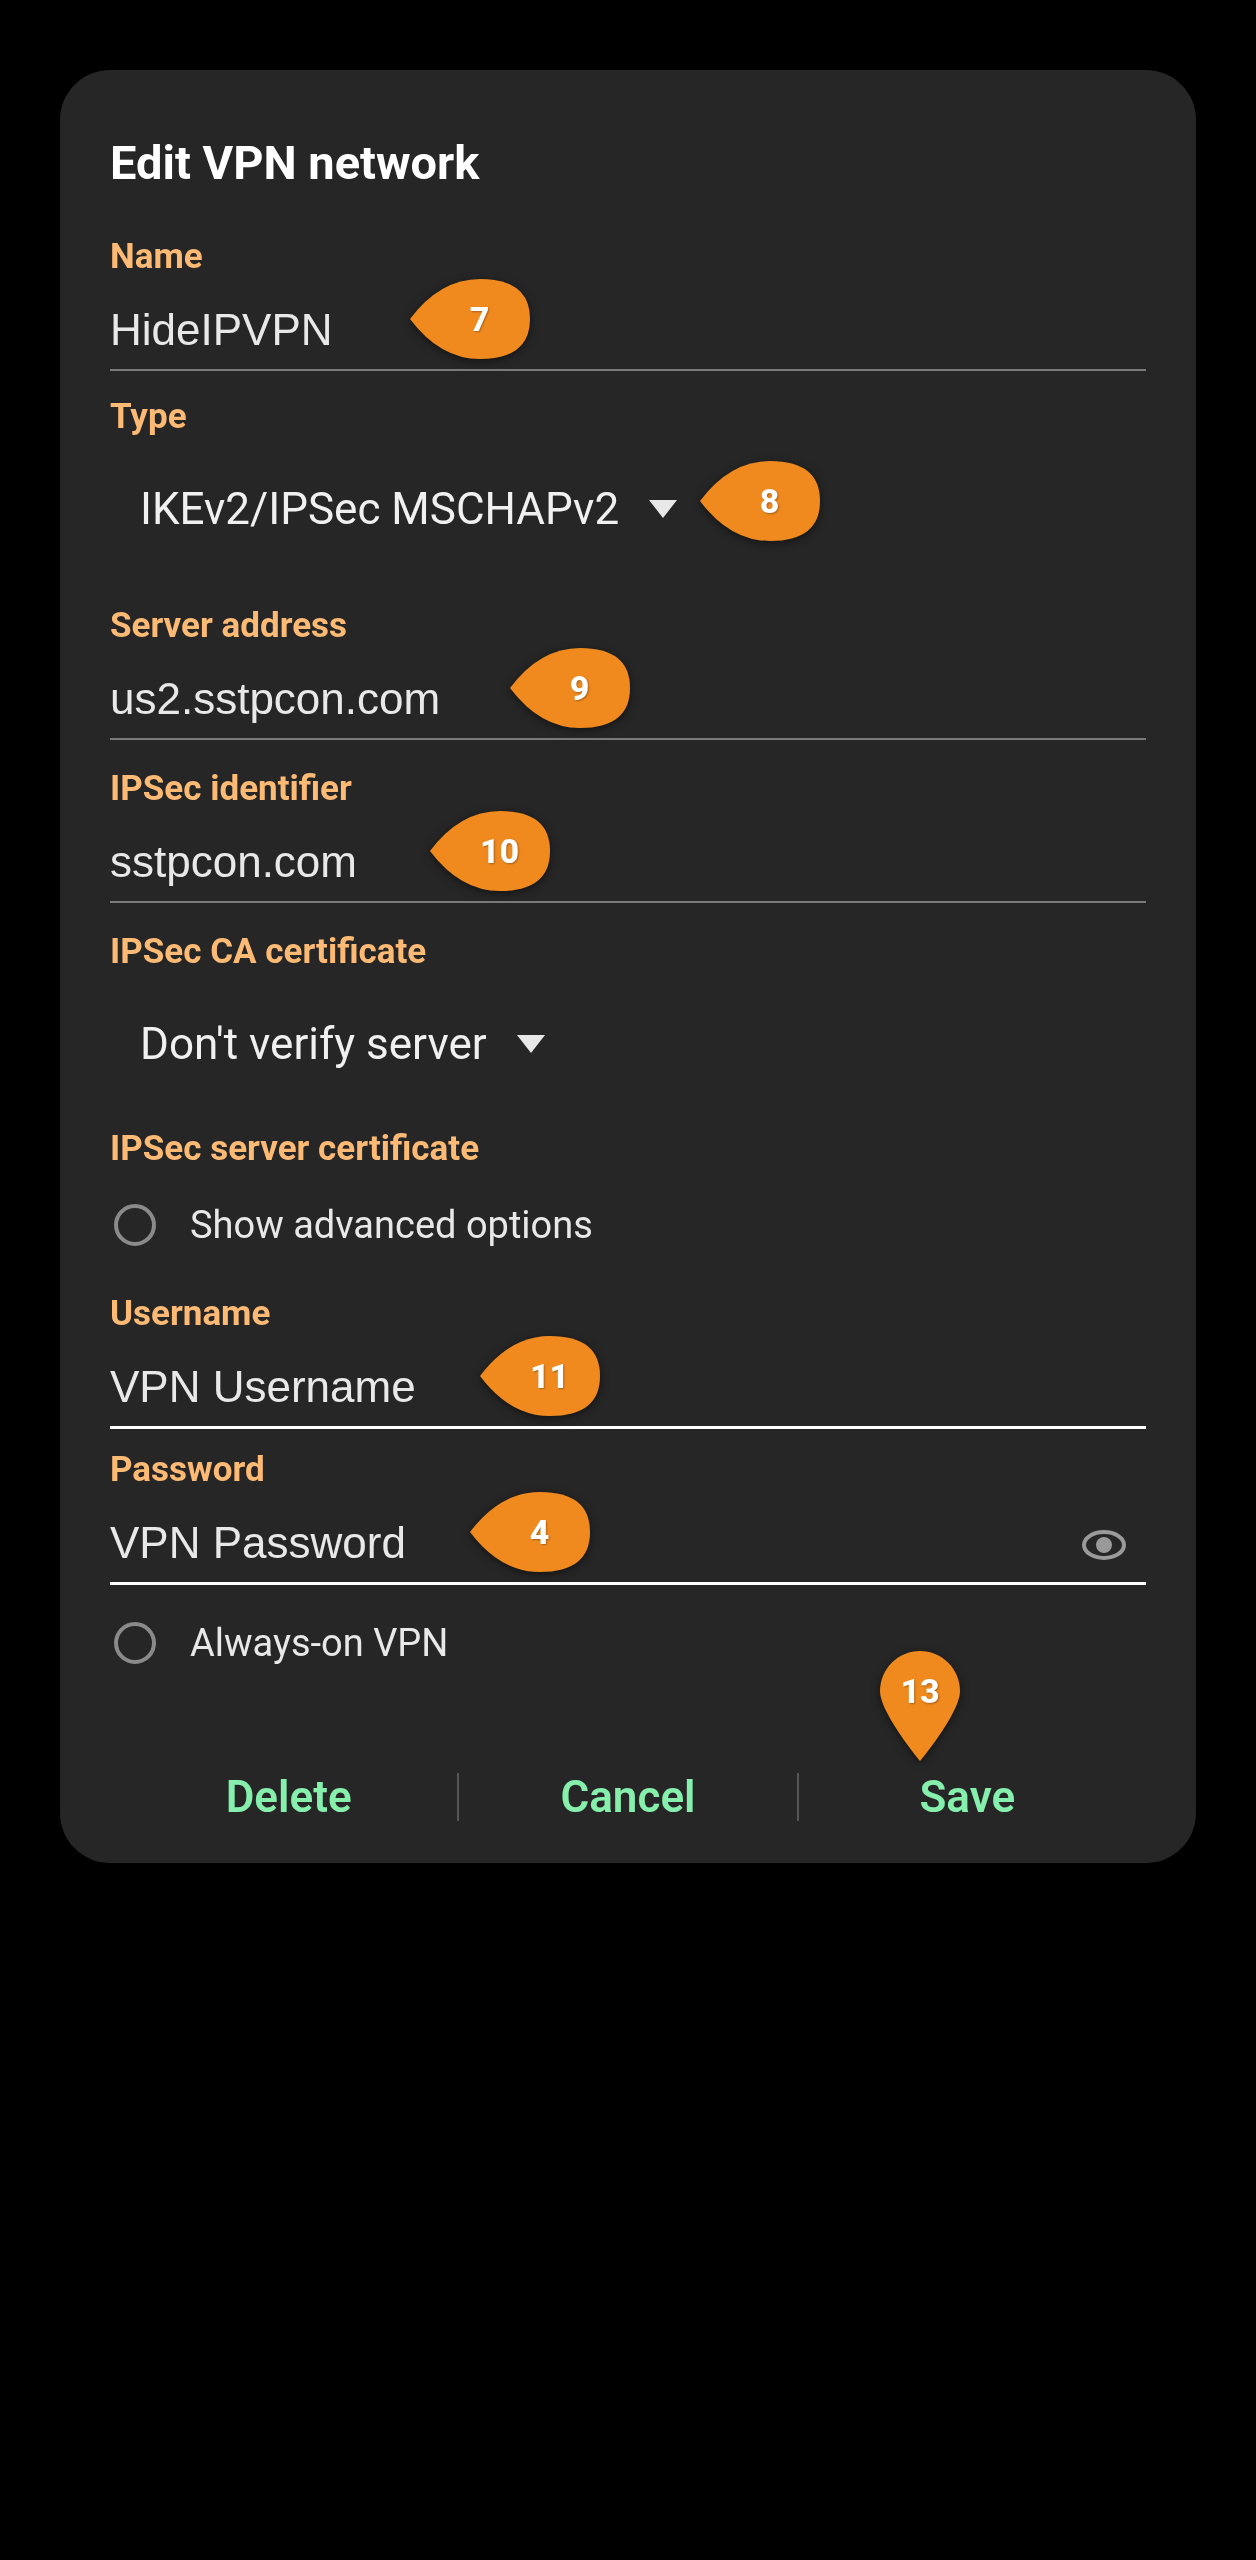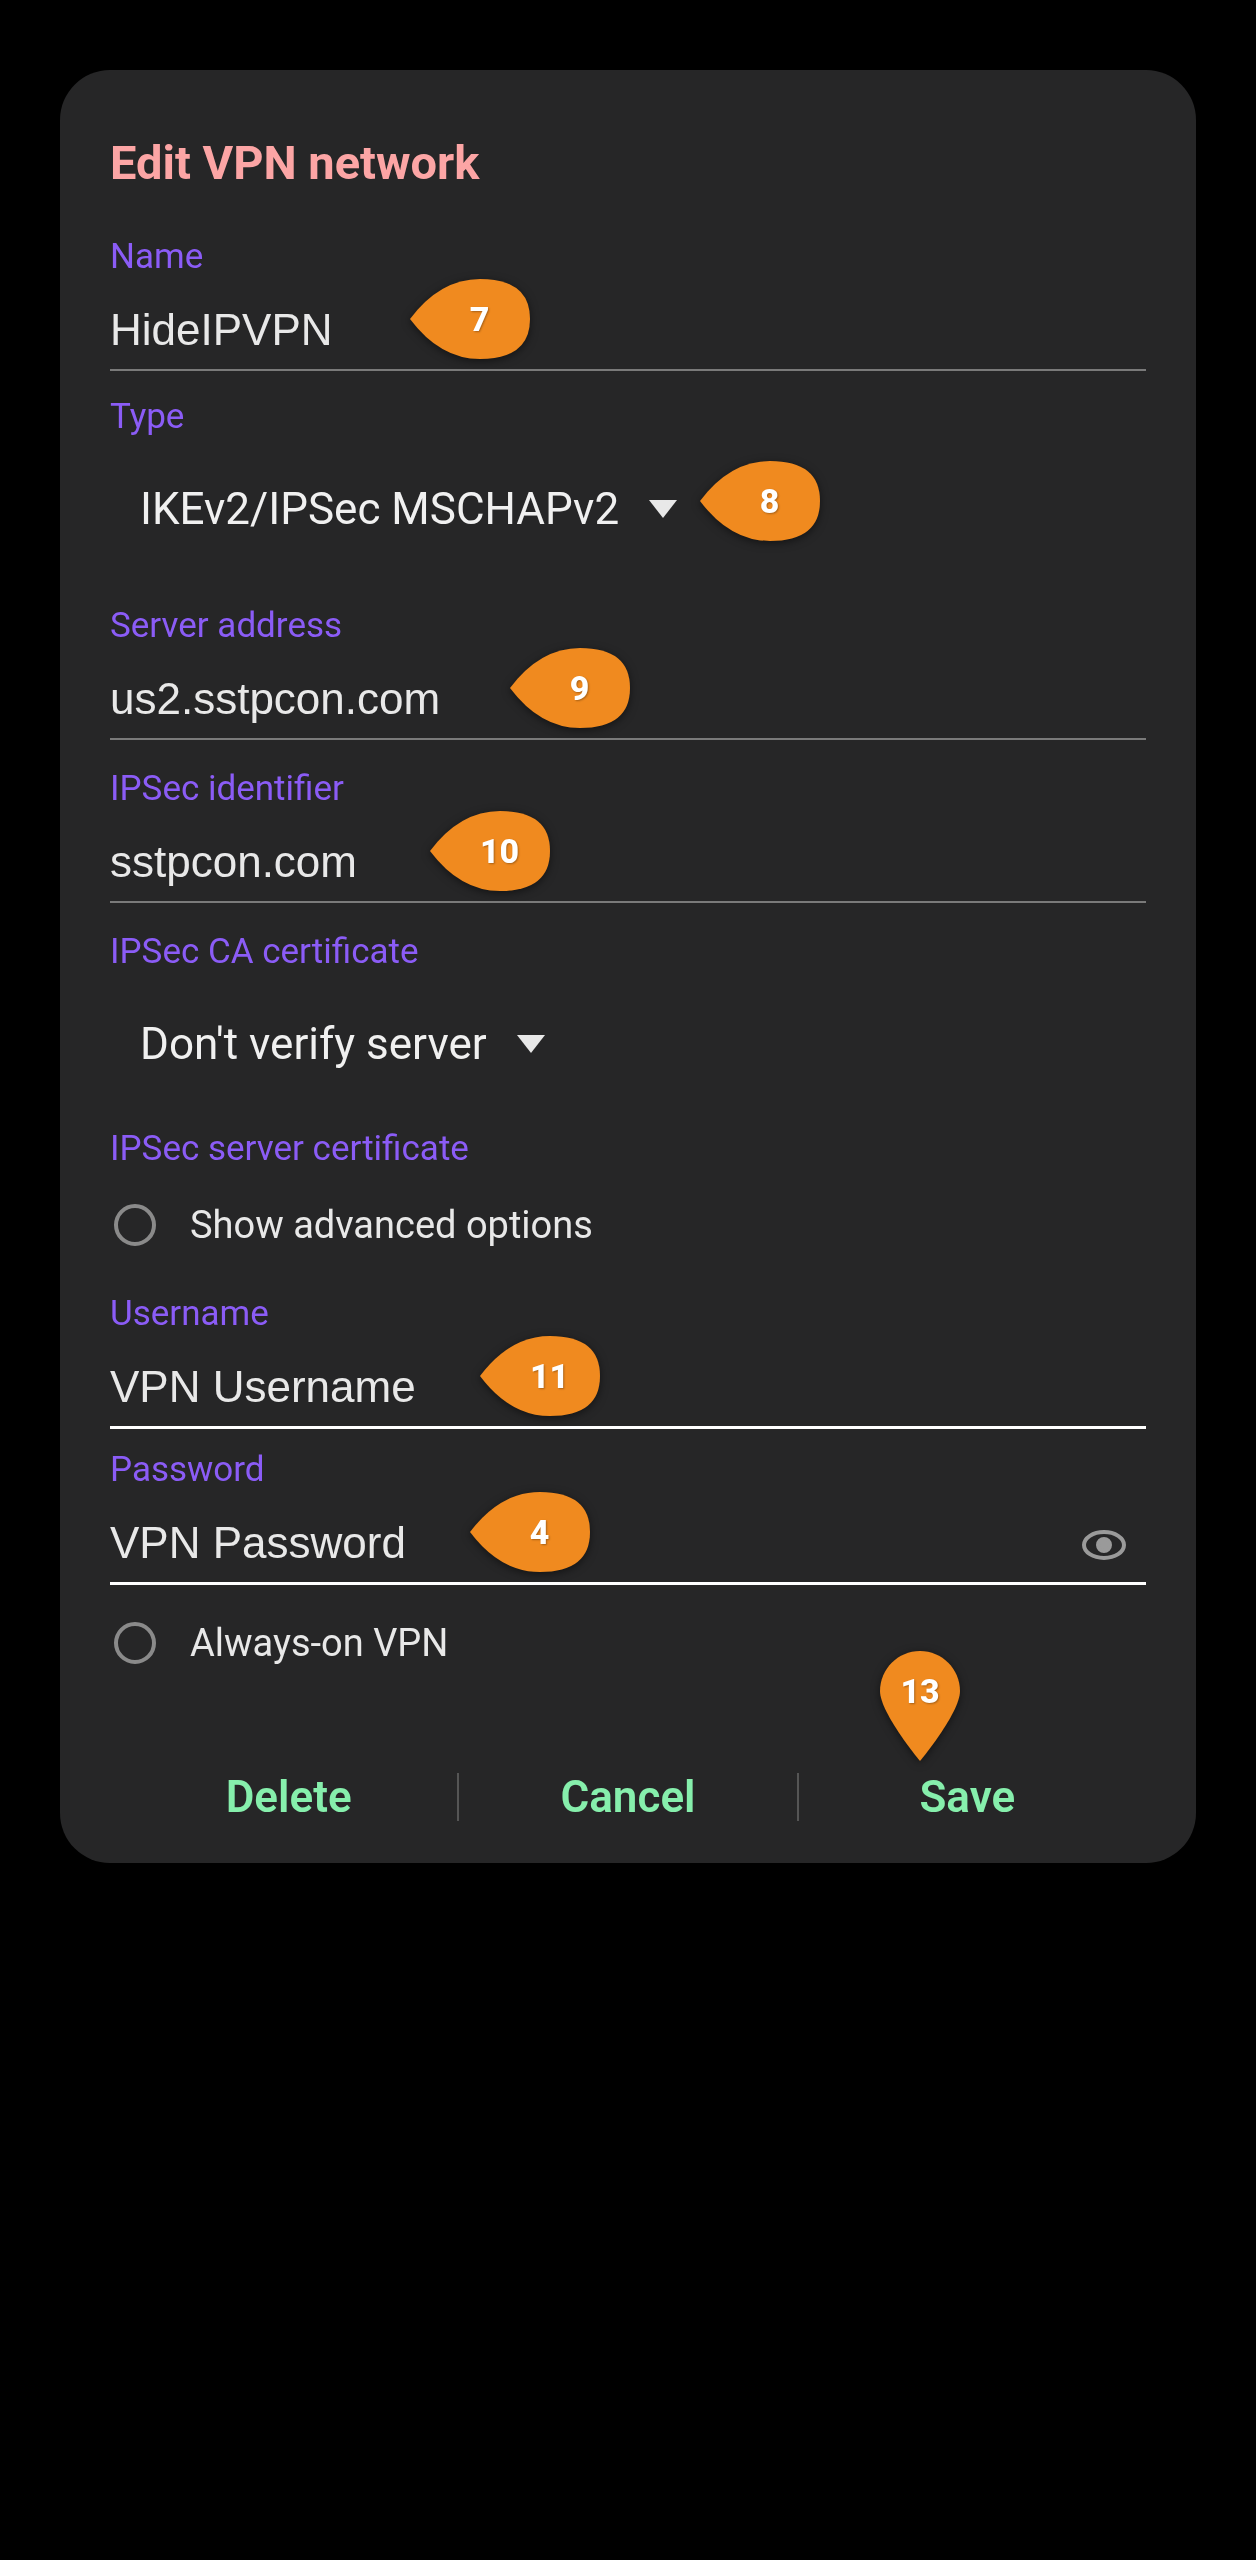--- a/index.html
+++ b/index.html
@@ -14,27 +14,28 @@
   .dialog {
     background: #262627;
     border-radius: 50px;
     padding: 65px 50px 40px 50px;
     color: #e8e8e8;
     position: relative;
   }
   .title {
     font-size: 47px;
     font-weight: 700;
-    color: #fca5a5;
+    color: #ffffff;
     margin-bottom: 46px;
   }
   .label {
     font-size: 35px;
-    color: #8b5cf6;
+    color: #fdba74;
     margin-bottom: 18px;
+    font-weight: bold;
   }
   .input-row {
     position: relative;
     border-bottom: 2px solid #7a7a7a;
     padding: 10px 0 14px 0;
     margin-bottom: 25px;
   }
   .input-row.focused {
     border-bottom: 3px solid #ffffff;
   }

